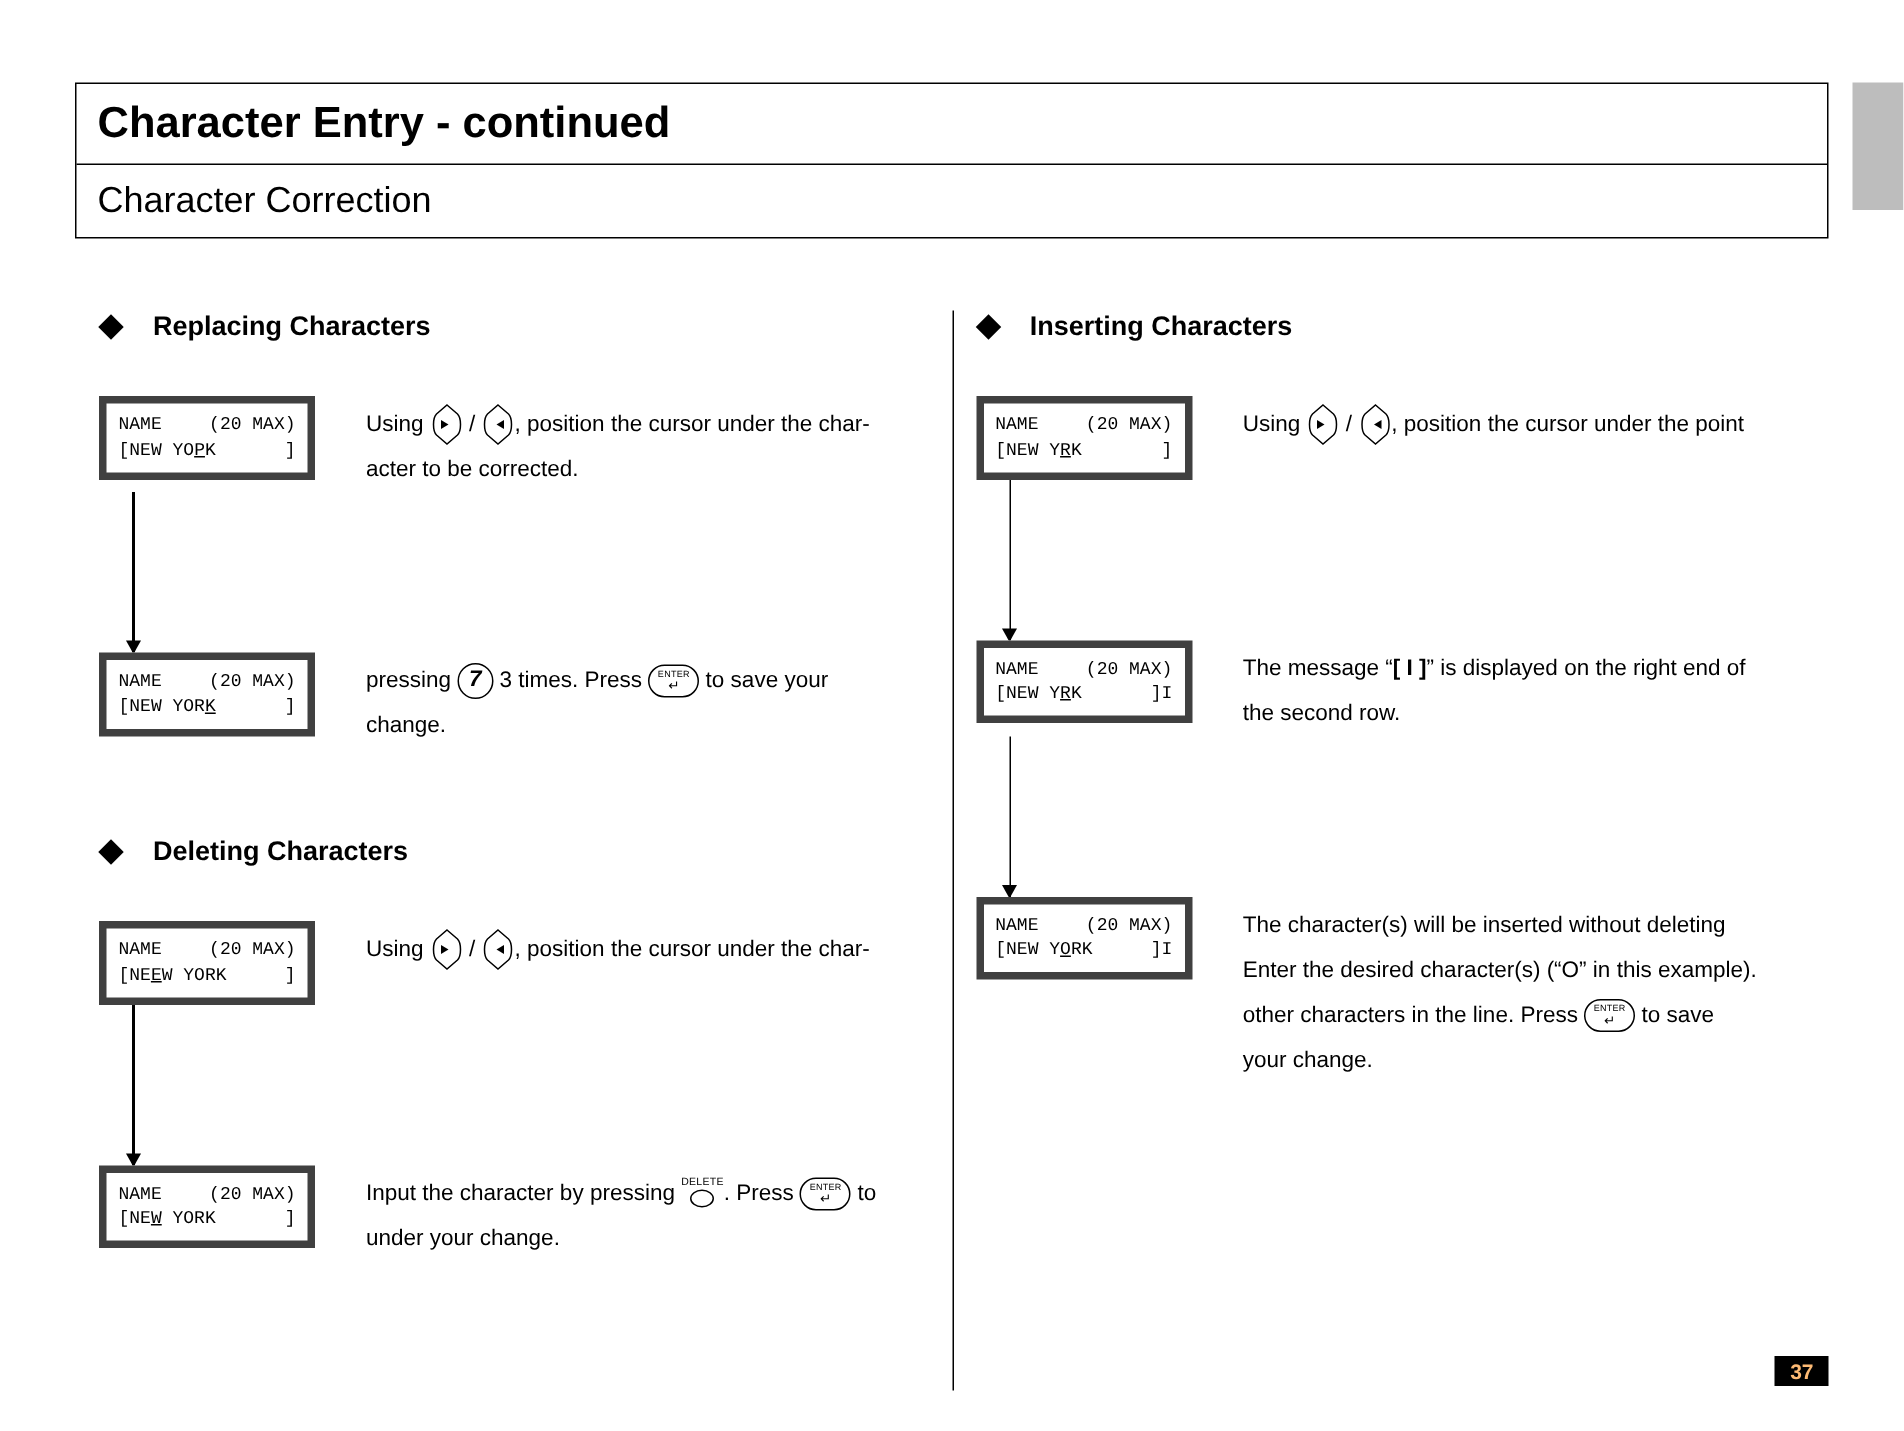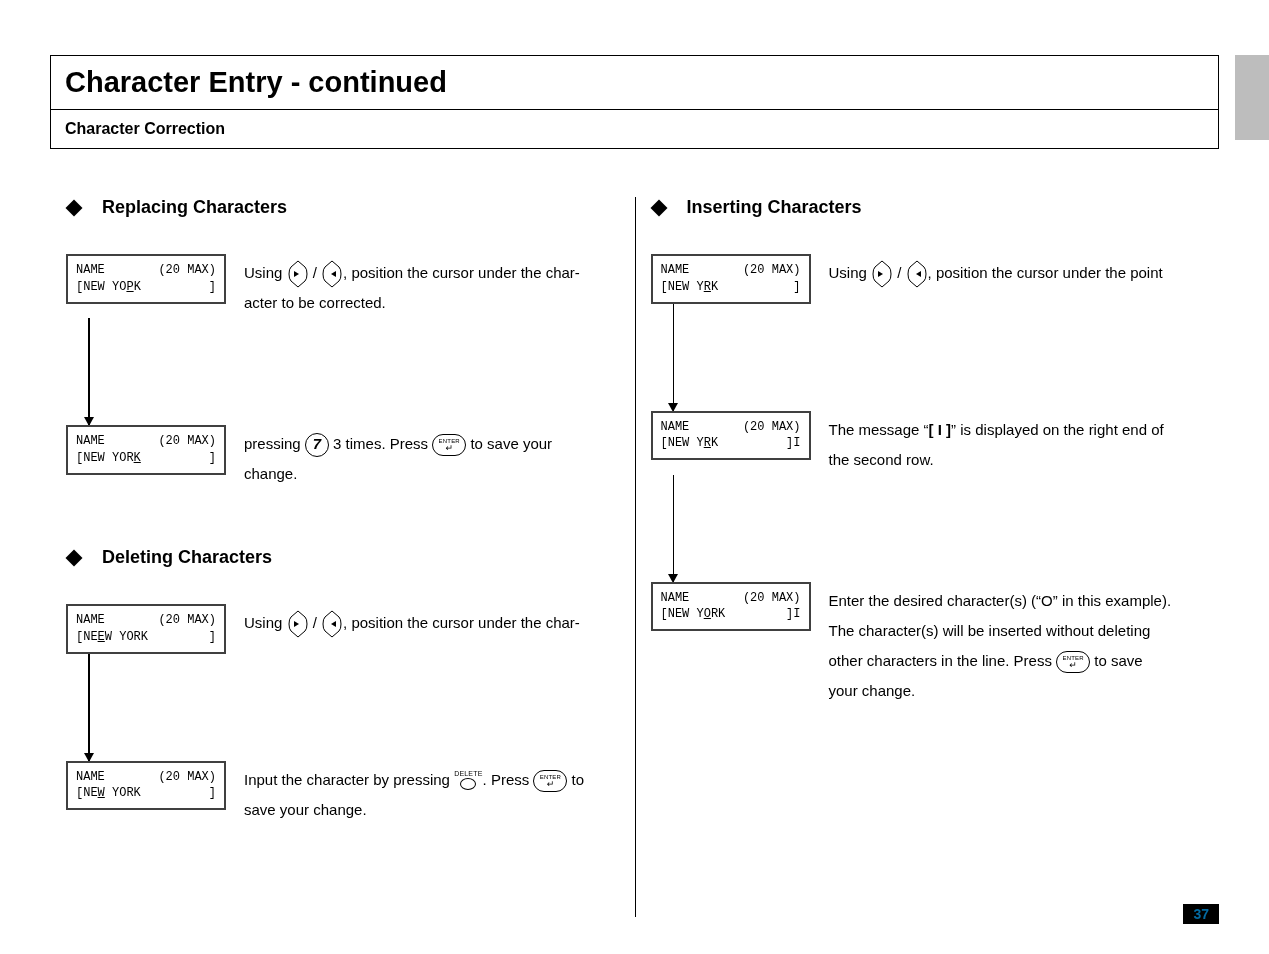--- a/index.html
+++ b/index.html
@@ -21,22 +21,22 @@
     border: 1.5px solid #000;
   }
   .title-bar {
     border-bottom: 1.5px solid #000;
     padding: 10px 14px;
     font-size: 29px;
     font-weight: bold;
   }
   .sub-bar {
     padding: 10px 14px;
-    font-size: 16px;
-    font-weight: bold;
+    font-size: 24px;
+    font-weight: normal;
   }
   .tab {
     position: absolute;
     top: 55px;
     right: 0;
     width: 34px;
     height: 85px;
     background: #bdbdbd;
   }
   .cols {
@@ -78,26 +78,26 @@
     display: flex;
     align-items: flex-start;
     margin-bottom: 0;
   }
   .lcd-wrap {
     width: 160px;
     flex: 0 0 160px;
     position: relative;
   }
   .lcd {
-    border: 2px solid #404040;
+    border: 5px solid #404040;
     font-family: "Courier New", monospace;
     font-size: 12px;
     line-height: 1.4;
     padding: 6px 8px;
-    width: 160px;
+    width: 144px;
     box-sizing: border-box;
     position: relative;
     background: #fff;
   }
   .lcd-row { display: flex; justify-content: space-between; white-space: pre; }
   .lcd-l { }
   .lcd-r { }
   .uline { text-decoration: underline; }
   .connector {
     height: 107px;
@@ -205,21 +205,21 @@
     height: 10px;
     border: 1.2px solid #000;
     border-radius: 50%;
     margin: 1px auto 0 auto;
   }
   .page-num {
     position: absolute;
     right: 50px;
     bottom: 30px;
     background: #000;
-    color: #0369a1;
+    color: #fdba74;
     font-size: 14px;
     font-weight: bold;
     padding: 2px 10px;
   }
   .section { margin-bottom: 58px; }
 </style>
 </head>
 <body>
 
 <div class="page">
@@ -324,21 +324,21 @@
                 <span class="lcd-r">(20 MAX)</span>
               </div>
               <div class="lcd-row">
                 <span class="lcd-l"><span>[NE</span><span class="uline">W</span><span> YORK</span></span>
                 <span class="lcd-r">]</span>
               </div>
             </div>
           </div>
           <div class="desc">
             <span>Input the character by pressing </span><span class="ovalo"><span class="lbl">DELETE</span><span class="ring"></span></span><span>. Press </span><span class="enter-btn"><span class="t">ENTER</span><span class="arr">↵</span></span><span> to</span>
-            <span class="row">save your change.</span>
+            <span class="row">under your change.</span>
           </div>
         </div>
       </div>
     </div>
 
     <div class="col">
       <div class="section">
         <div class="sec-hd">
           <span class="diamond"></span>
           <span>Inserting Characters</span>
@@ -394,22 +394,22 @@
                 <span class="lcd-l">NAME</span>
                 <span class="lcd-r">(20 MAX)</span>
               </div>
               <div class="lcd-row">
                 <span class="lcd-l"><span>[NEW Y</span><span class="uline">O</span><span>RK</span></span>
                 <span class="lcd-r">]I</span>
               </div>
             </div>
           </div>
           <div class="desc">
+            <span class="row">The character(s) will be inserted without deleting</span>
             <span class="row">Enter the desired character(s) (“O” in this example).</span>
-            <span class="row">The character(s) will be inserted without deleting</span>
             <span>other characters in the line. Press </span><span class="enter-btn"><span class="t">ENTER</span><span class="arr">↵</span></span><span> to save</span>
             <span class="row">your change.</span>
           </div>
         </div>
       </div>
     </div>
   </div>
 
   <div class="page-num">37</div>
 </div>

